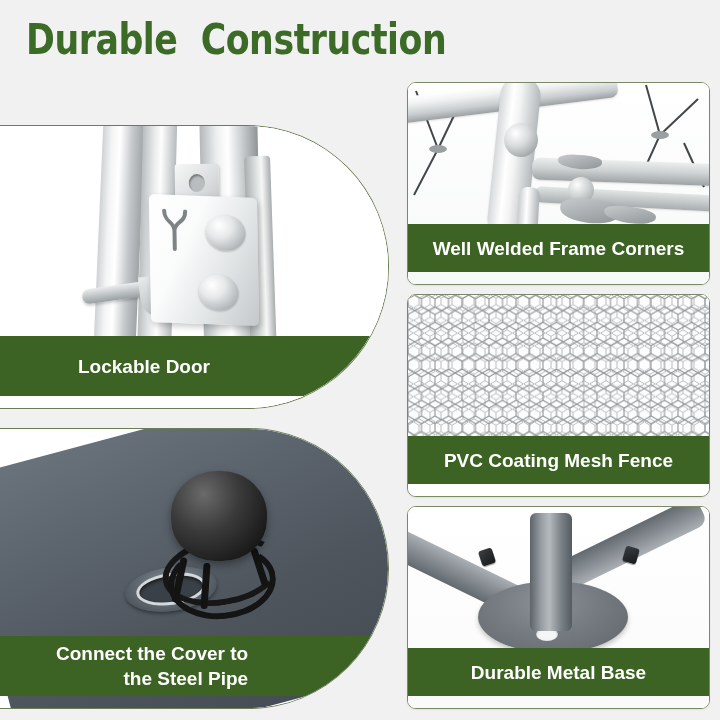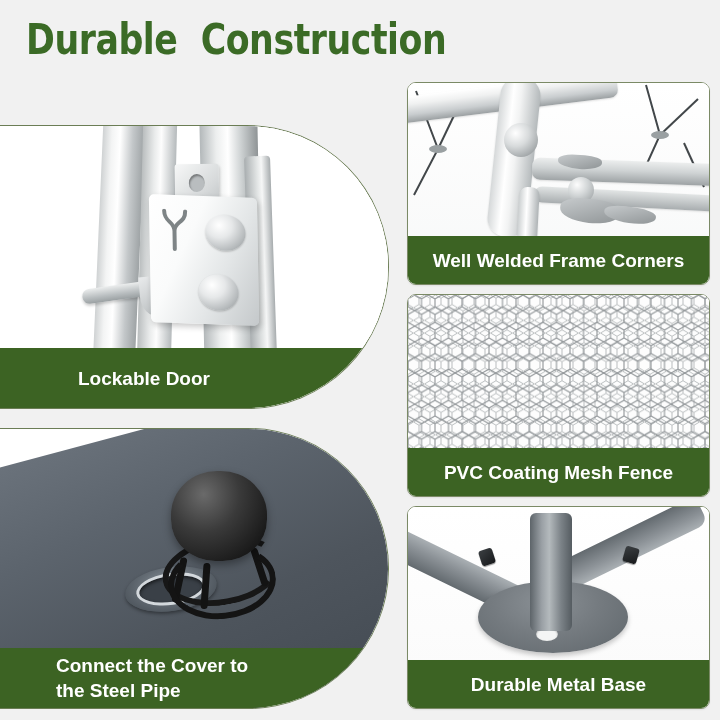--- a/index.html
+++ b/index.html
@@ -62,36 +62,37 @@
     position: absolute;
     left: 0; top: 0;
     width: 100%;
     height: 100%;
     overflow: hidden;
     background: #ffffff;
   }
   .label-bar {
     position: absolute;
     left: 0;
-    bottom: 0;
+    bottom: 12px;
     width: 100%;
     background: #3c6323;
     color: #ffffff;
     display: flex;
     align-items: center;
     box-sizing: border-box;
     z-index: 5;
   }
   .label-text {
     font-family: "Liberation Sans", sans-serif;
     font-weight: bold;
     font-size: 19px;
     line-height: 25px;
     color: #ffffff;
     white-space: pre-line;
+    text-align: right;
   }
 
   
   #panel-lockable-door {
     left: -10px; top: 125px;
     width: 399px; height: 284px;
     border: 1px solid #6b7d55;
     border-left: none;
     border-radius: 0 150px 150px 0;
     background: #ffffff;

